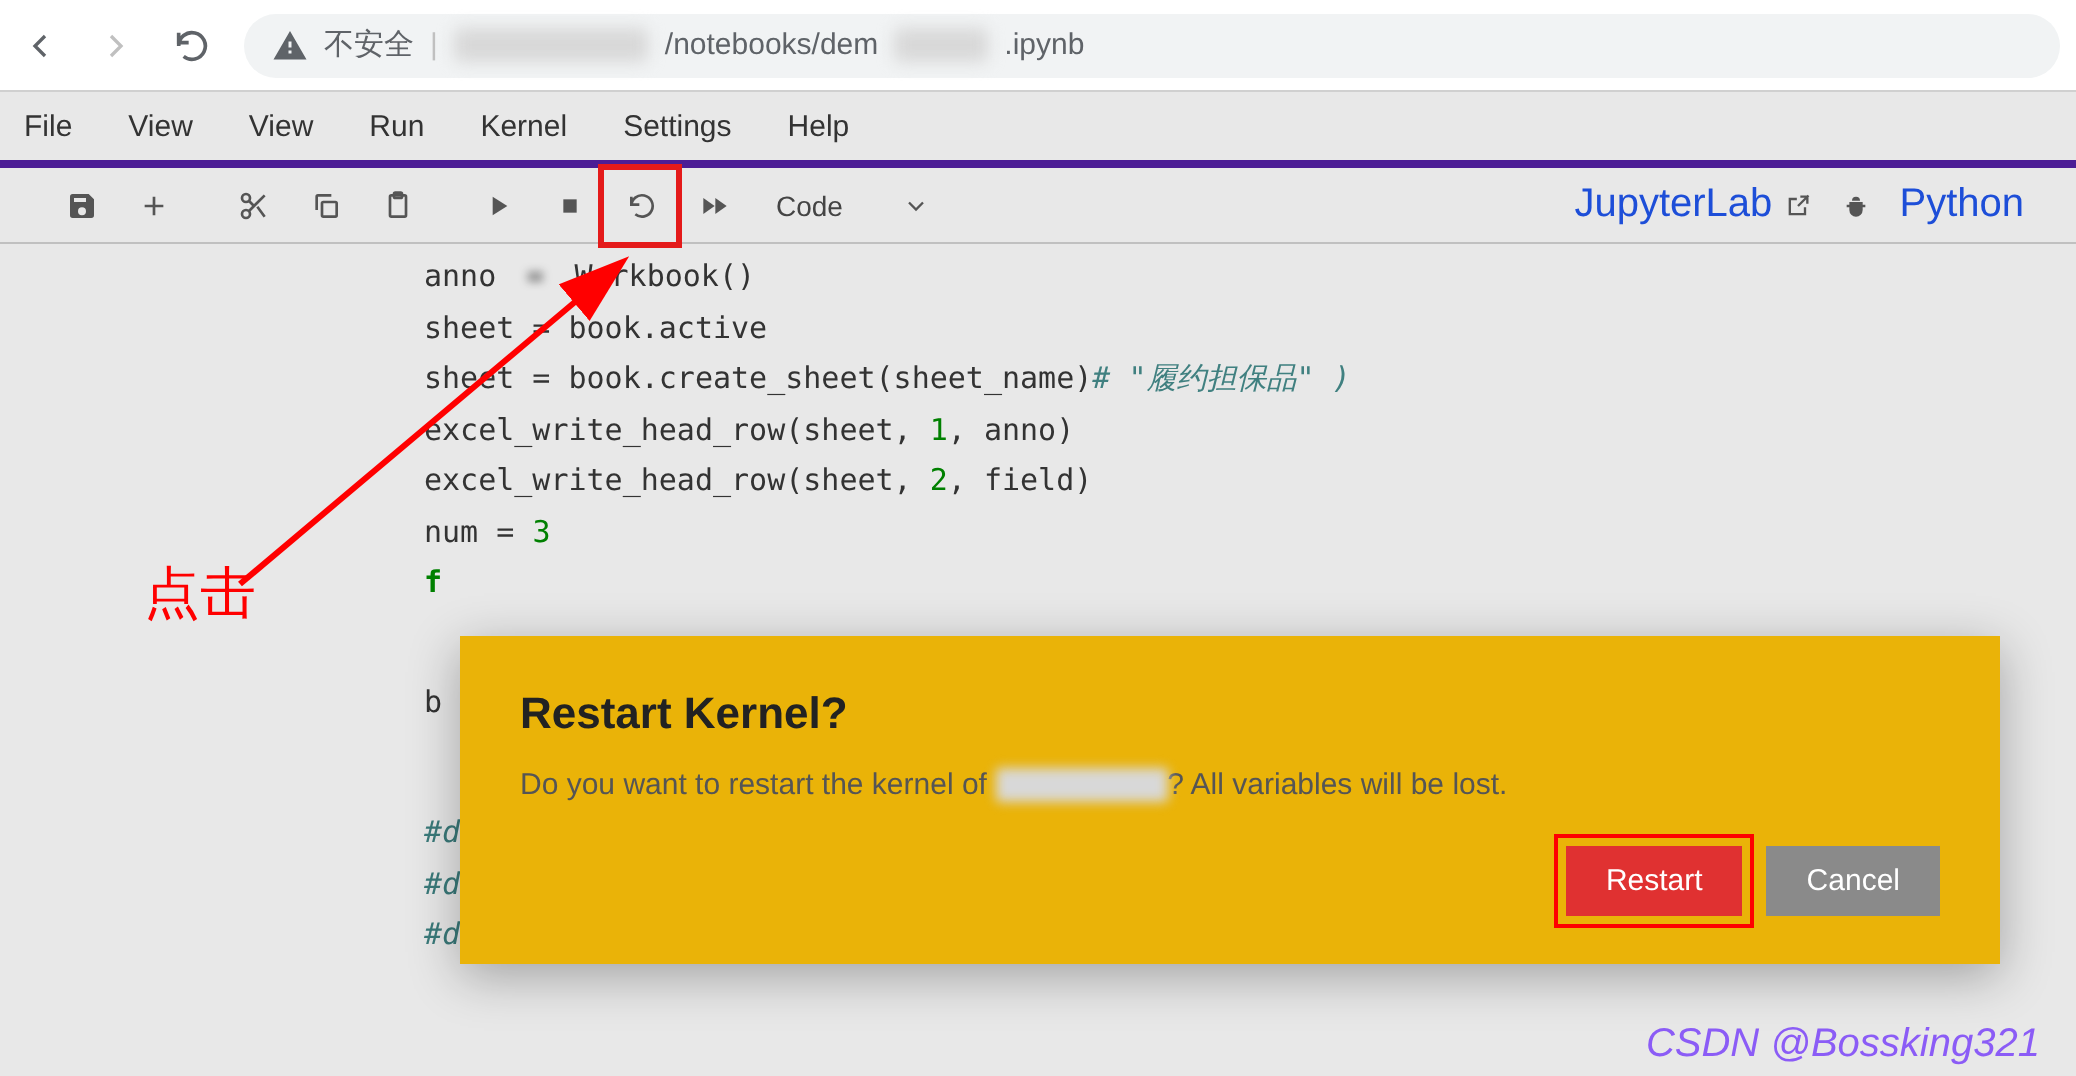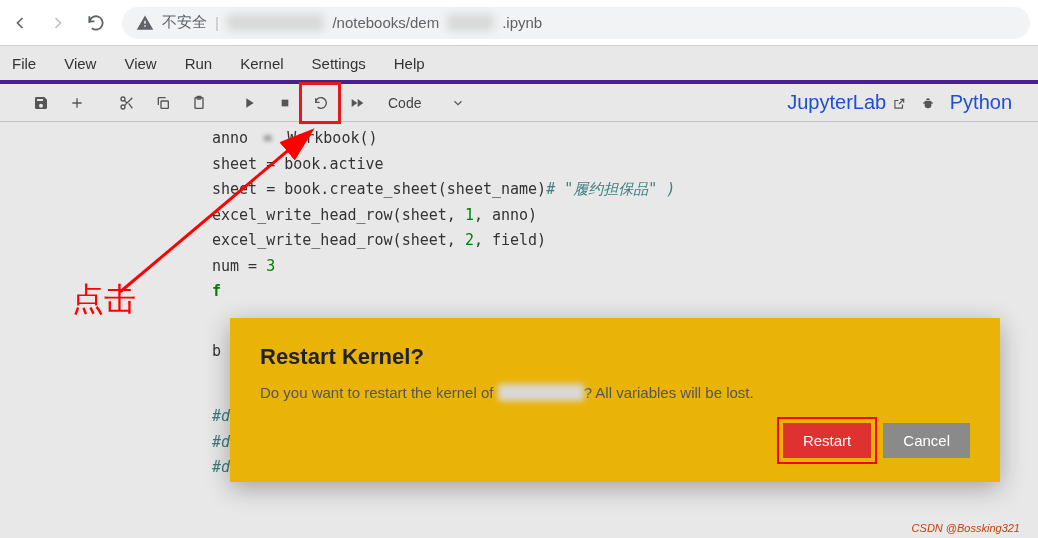--- a/index.html
+++ b/index.html
@@ -23,34 +23,34 @@
 .spacer { flex: 1; }
 .right-status { display: flex; align-items: center; gap: 14px; color: #1d4ed8; font-size: 20px; }
 
 .code-area { background: #e8e8e8; padding: 4px 0 0 0; height: calc(100% - 122px); font-family: Consolas, Menlo, monospace; font-size: 15px; color: #333; line-height: 1.7; overflow: hidden; }
 .code-inner { margin-left: 212px; }
 .kw { color: #008000; font-weight: bold; }
 .lit { color: #008000; }
 .cmt { color: #408080; font-style: italic; }
 .cmt2 { color: #3a7a7a; font-style: italic; }
 
-.annotation-label { position: absolute; left: 72px; top: 278px; color: #ff0000; font-size: 32px; font-family: "Microsoft YaHei", sans-serif; }
+.annotation-label { position: absolute; left: 72px; top: 278px; color: #ff0000; font-size: 28px; font-family: "Microsoft YaHei", sans-serif; }
 .arrow-svg { position: absolute; left: 110px; top: 124px; pointer-events: none; }
 
 .modal { position: absolute; left: 230px; top: 318px; width: 770px; background: #eab308; box-shadow: 0 6px 24px rgba(0,0,0,0.3); padding: 26px 30px 24px 30px; }
 .modal h2 { font-size: 22px; font-weight: 600; color: #222; margin-bottom: 14px; }
 .modal p { font-size: 15px; color: #555; margin-bottom: 22px; }
 .modal .blur-inline { filter: blur(3px); background: #d8d8d8; color: transparent; padding: 0 28px; border-radius: 2px; }
 .modal-buttons { display: flex; justify-content: flex-end; gap: 12px; }
 .btn { padding: 9px 20px; font-size: 15px; border: none; cursor: pointer; color: #fff; font-weight: 500; }
 .btn-cancel { background: #8a8a8a; }
 .btn-restart { background: #e03131; position: relative; }
 .btn-restart-box { position: absolute; border: 2px solid #ff0000; left: -6px; top: -6px; right: -6px; bottom: -6px; pointer-events: none; }
 
-.watermark { position: absolute; right: 18px; bottom: 4px; color: #c2410c; font-size: 11px; font-style: italic; }
+.watermark { position: absolute; right: 18px; bottom: 4px; color: #8b5cf6; font-size: 20px; font-style: italic; }
 </style>
 </head>
 <body>
 
 <div class="browser-bar">
   <div class="nav-btn">
       <svg viewBox="0 0 24 24" width="20" height="20" fill="none" stroke="#5f6368" stroke-width="2">
         <path d="M15 6l-6 6 6 6"></path>
       </svg>
     </div>

